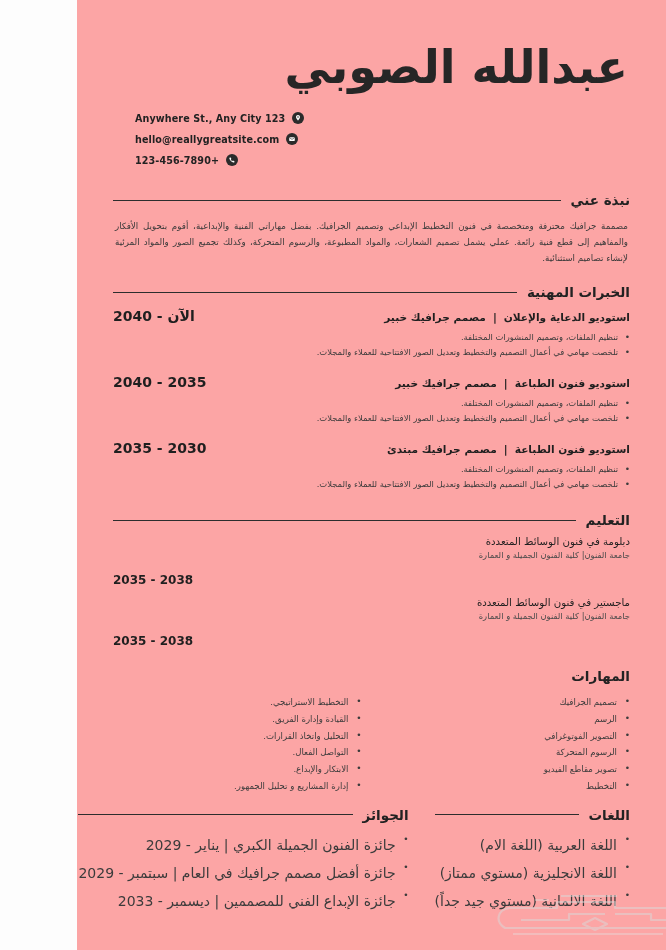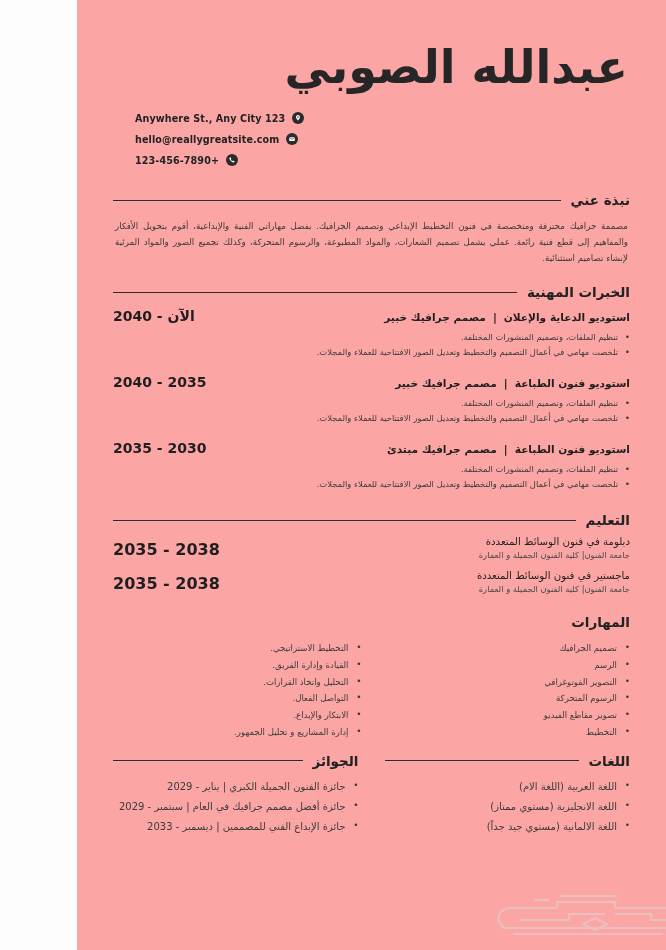--- a/index.html
+++ b/index.html
@@ -173,26 +173,27 @@
     font-size: 10.2px;
     font-weight: 400;
     color: #1f1f1f;
     margin-bottom: 3px;
   }
   .edu-school {
     font-size: 8.4px;
     color: #4a4a4a;
   }
   .edu-date {
-    font-size: 16px;
+    font-size: 12px;
     font-weight: 700;
     color: #1f1f1f;
     direction: ltr;
     white-space: nowrap;
     padding-top: 4px;
+    margin-top: 33px;
   }
 
   
   .skills-cols {
     display: flex;
     flex-direction: row;
     gap: 20px;
     padding-top: 2px;
   }
   .skills-col {
@@ -227,21 +228,21 @@
     gap: 26px;
     margin-top: 12px;
   }
   .bottom-col { flex: 1 1 50%; }
   .bottom-col ul {
     list-style: none;
     margin: 6px 0 0 0;
     padding: 0;
   }
   .bottom-col li {
-    font-size: 10px;
+    font-size: 14px;
     line-height: 2.0;
     color: #3b3b3b;
     position: relative;
     padding-right: 13px;
     text-align: right;
     white-space: nowrap;
   }
   .bottom-col li::before {
     content: "\2022";
     position: absolute;

